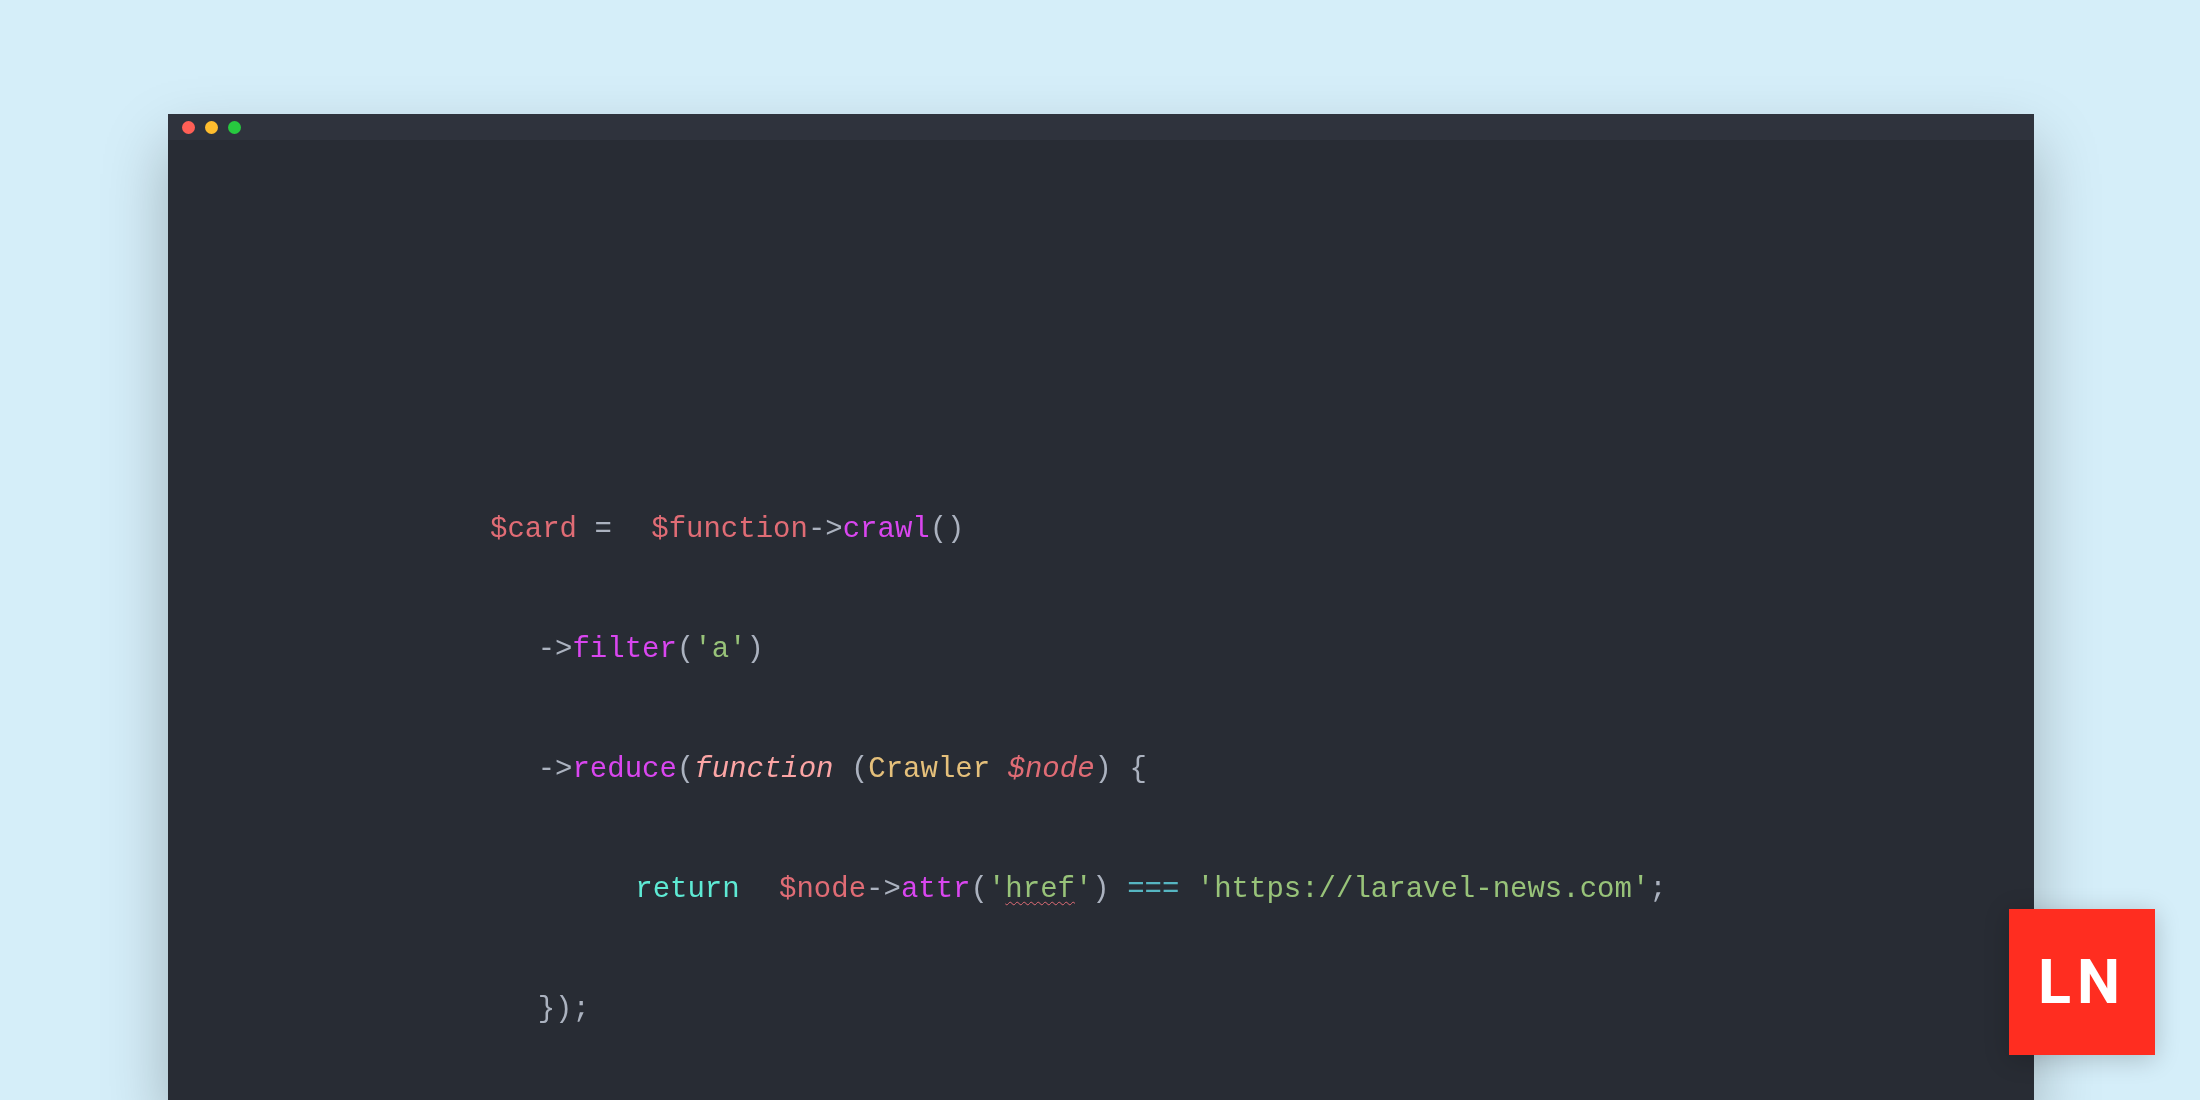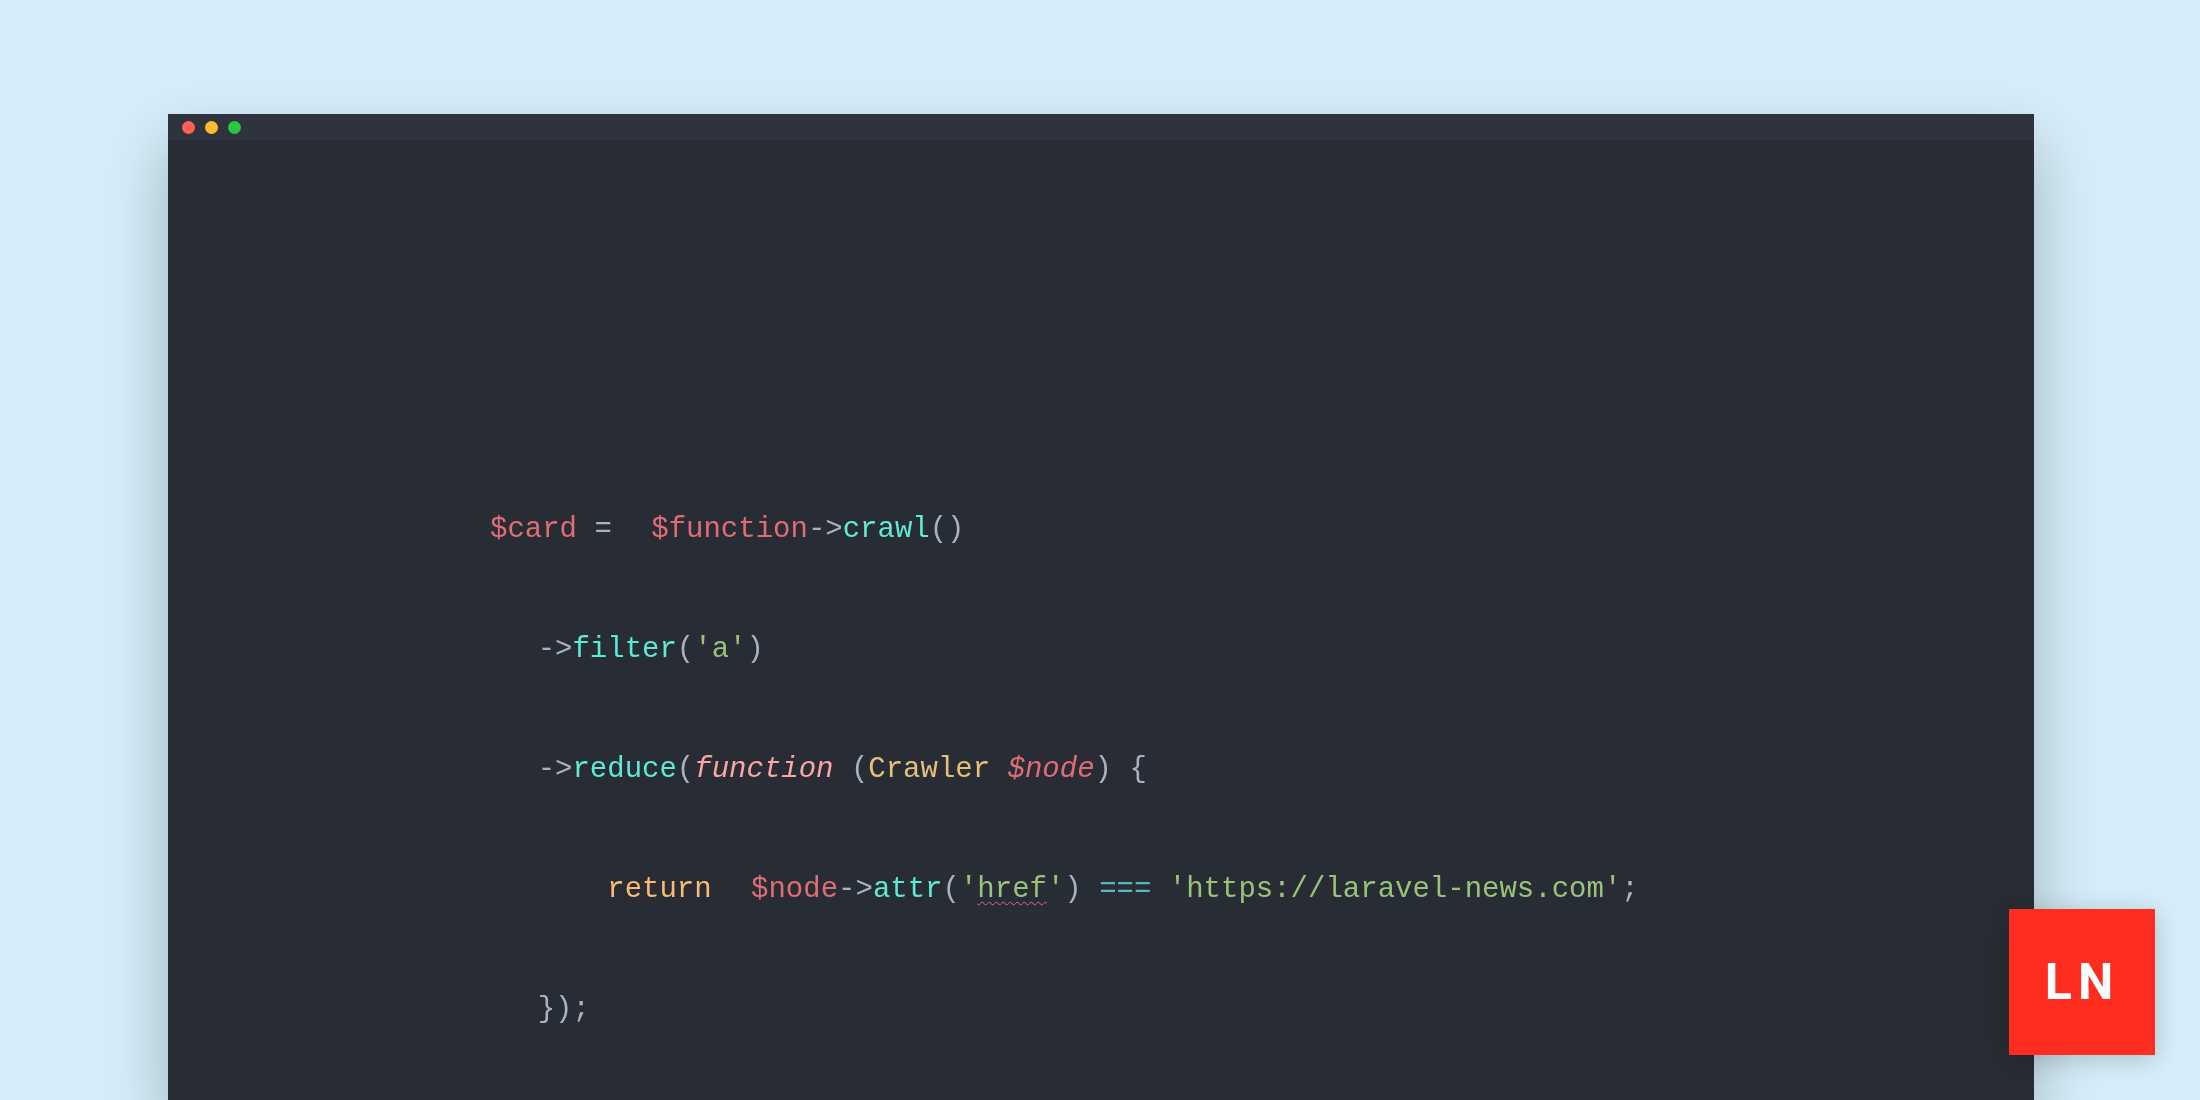--- a/index.html
+++ b/index.html
@@ -54,44 +54,44 @@
     left: 300px;
     top: 300px;
     font-size: 29px;
     line-height: 60px;
     color: #abb2bf;
     white-space: pre;
   }
   .code .line { display: block; }
   .tk-var    { color: #e06c75; margin-left: 22px; }
   .tk-punct  { color: #abb2bf; }
-  .tk-func   { color: #5eead4; }
+  .tk-func   { color: #d946ef; }
   .tk-string { color: #98c379; }
-  .tk-kw     { color: #fdba74; }
+  .tk-kw     { color: #5eead4; margin-left: 28px; }
   .tk-kw-it  { color: #fca5a5; font-style: italic; margin-top: 36px; }
   .tk-param-it{ color: #e06c75; font-style: italic; }
   .tk-class  { color: #e5c07b; text-align: center; }
   .tk-op     { color: #56b6c2; }
   .tk-href   { color: #98c379; text-decoration: underline wavy #e06c75 1px; text-underline-offset: 4px; }
 
   
   .logo-badge {
     position: absolute;
     right: 45px;
     bottom: 45px;
     width: 146px;
     height: 146px;
     background: #ff2d20;
     display: flex;
     align-items: center;
     justify-content: center;
     color: #ffffff;
     font-family: -apple-system, BlinkMacSystemFont, "Segoe UI", Roboto, Helvetica, Arial, sans-serif;
     font-weight: 700;
-    font-size: 50px;
+    font-size: 61px;
     letter-spacing: 6px;
     box-shadow: 0 4px 24px rgba(0,0,0,0.2);
   }
 </style>
 </head>
 <body>
 
 <div class="canvas">
 
   <div class="window">

